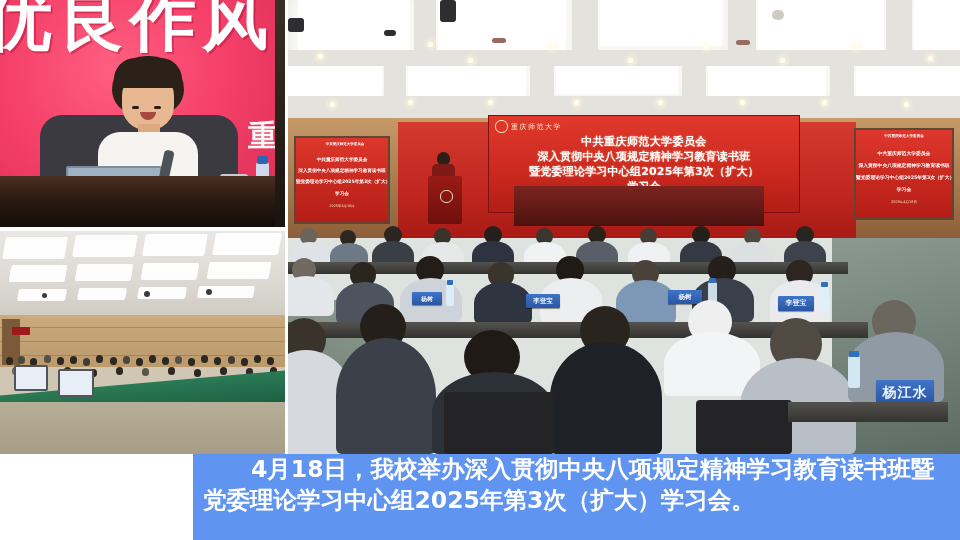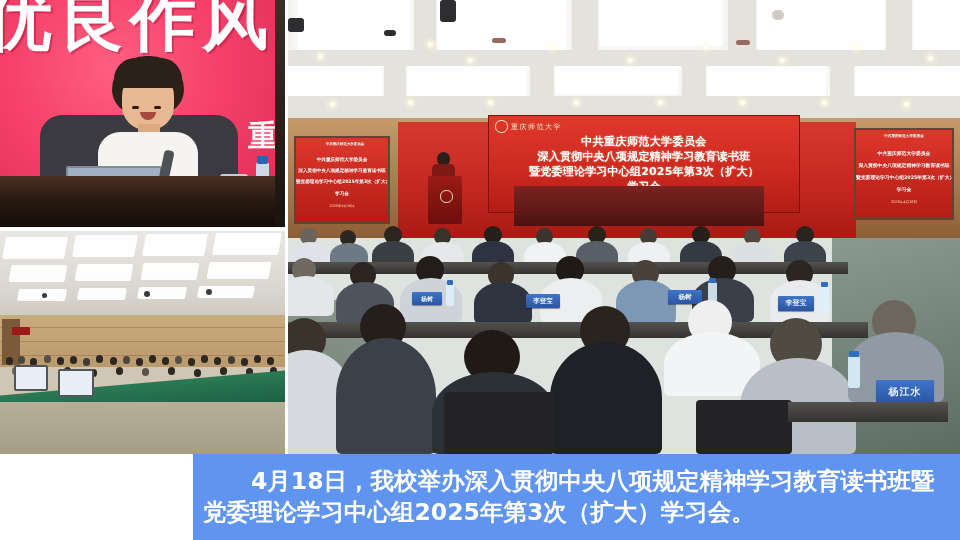--- a/index.html
+++ b/index.html
@@ -129,21 +129,21 @@
   .mn-floorL{position:absolute;left:0;top:300px;width:80px;height:154px;
     background:linear-gradient(200deg,#8c9a8f,#67736b);}
 
   
   .caption{position:absolute;left:0;top:454px;width:960px;height:86px;}
   .cap-tag{position:absolute;left:0;top:0;width:193px;height:86px;
     display:flex;align-items:center;justify-content:center;}
   .cap-tag-text{font-size:33px;font-weight:bold;color:#ffffff;letter-spacing:2px;
     font-family:"DejaVu Sans",sans-serif;}
   .cap-body{position:absolute;left:193px;top:0;width:767px;height:86px;
-    display:flex;align-items:center;}
+    display:flex;align-items:flex-start;}
   .cap-text{font-size:23.5px;line-height:31px;font-weight:bold;color:#ffffff;
     padding:0 8px 0 10px;text-indent:48px;letter-spacing:0px;
     font-family:"DejaVu Sans",sans-serif;}
   .seam{position:absolute;background:#ffffff;}
 </style>
 </head>
 <body>
 
 <div class="page">
 
@@ -438,21 +438,21 @@
         <div class="aud" style="left:376px;top:332px;width:96px;height:64px;background:#f3f4f5;"></div>
 
         <div class="aud-head" style="left:482px;top:318px;width:52px;height:52px;background:#514a42;"></div>
         <div class="aud" style="left:452px;top:358px;width:116px;height:96px;background:#b9bfc6;"></div>
 
         <div class="aud-head" style="left:584px;top:300px;width:44px;height:44px;background:#6d665e;"></div>
         <div class="aud" style="left:560px;top:332px;width:96px;height:70px;background:#8f9aa4;"></div>
       </div>
 
       <div class="plate" style="left:588px;top:380px;width:58px;height:24px;">
-        <span style="font-size:10px;line-height:24px;letter-spacing:1px;">杨江水</span>
+        <span style="font-size:14px;line-height:24px;letter-spacing:1px;">杨江水</span>
       </div>
       <div class="bottle" style="left:560px;top:356px;width:12px;height:32px;"></div>
       <div class="bottlecap" style="left:561px;top:351px;width:10px;height:6px;"></div>
 
       <div class="chairback" style="left:156px;top:392px;width:110px;height:62px;"></div>
       <div class="chairback" style="left:408px;top:400px;width:96px;height:54px;"></div>
       <div class="deskrow" style="left:500px;top:402px;width:160px;height:20px;"></div>
     </div>
 
     <div class="seam" style="left:0;top:227px;width:285px;height:4px;"></div>

